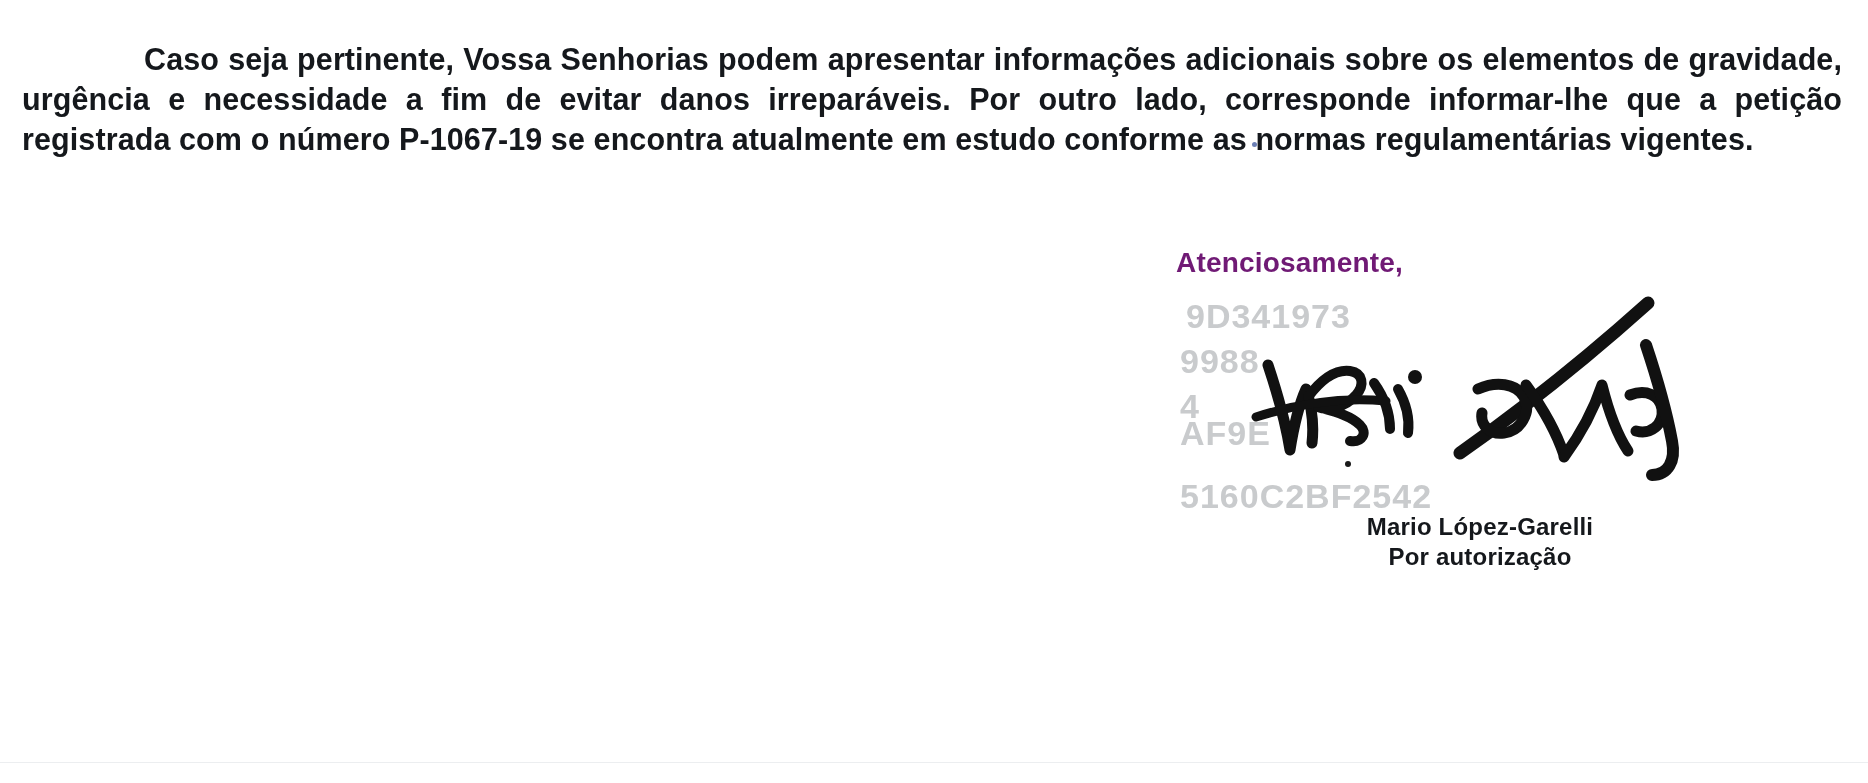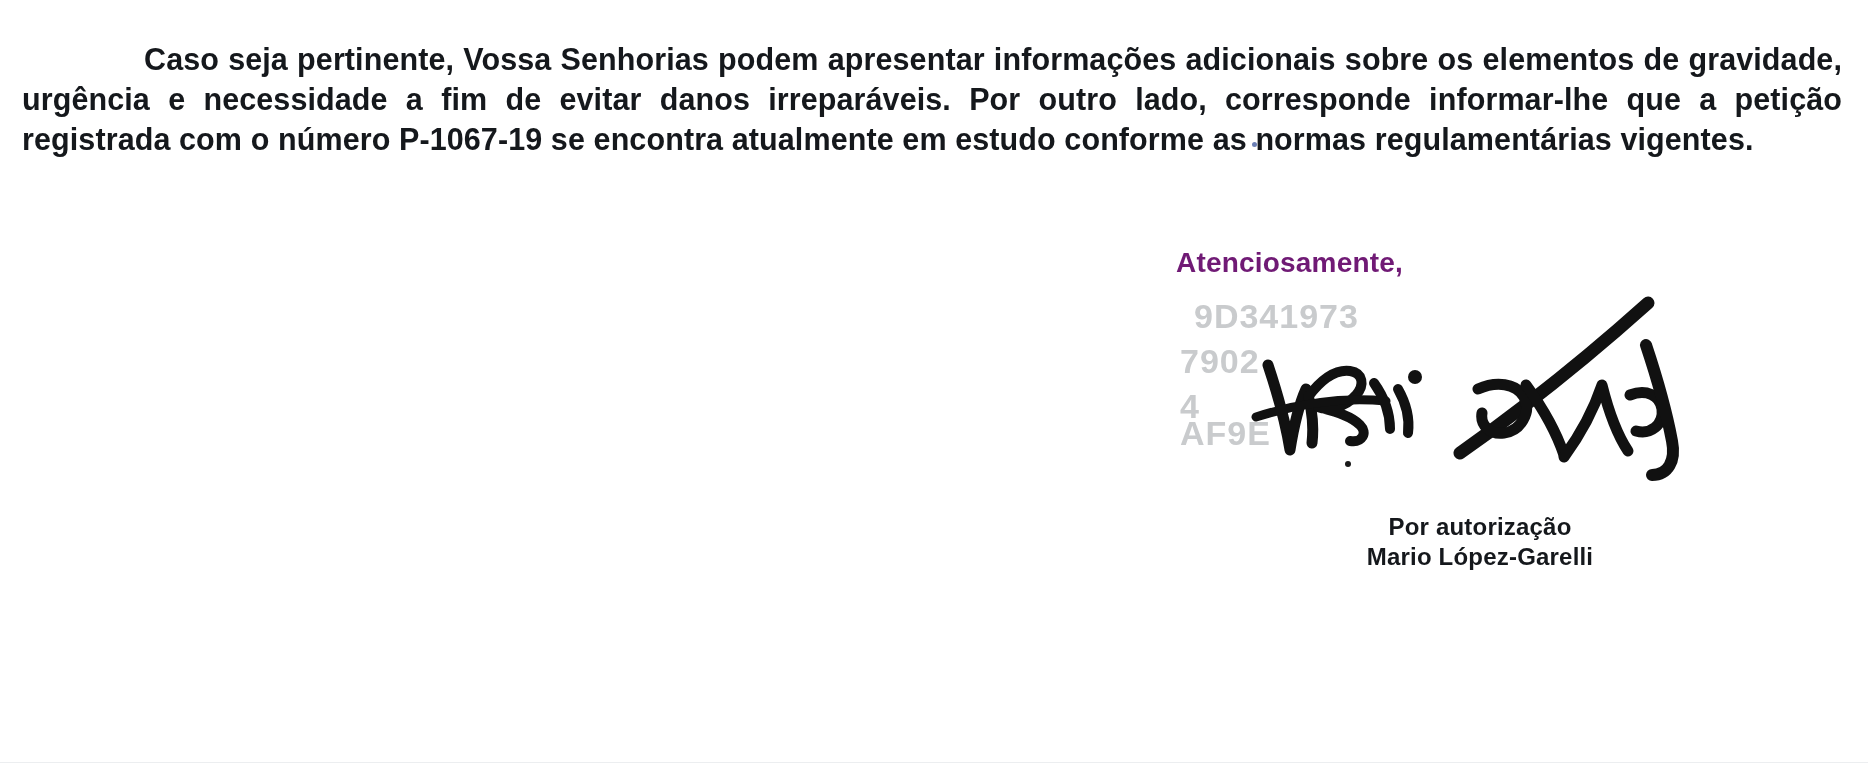--- a/index.html
+++ b/index.html
@@ -79,21 +79,21 @@
   .hash {
     position: absolute;
     color: #c9cbcd;
     font-family: "Liberation Sans", sans-serif;
     font-weight: 700;
     font-size: 34px;
     letter-spacing: 1px;
     white-space: nowrap;
     user-select: none;
   }
-  .hash.l1 { left: 64px;  top: 12px; text-align: center; }
+  .hash.l1 { left: 56px;  top: 12px; text-align: center; }
   .hash.l2 { left: 50px;  top: 57px; }
   .hash.l3 { left: 50px;  top: 102px; }
   .hash.l4 { left: 50px;  top: 129px; }
   .hash.l5 { left: 50px;  top: 192px; }
 
   
   .signature {
     position: absolute;
     left: 30px;
     top: 0px;
@@ -144,23 +144,24 @@
 
   <p class="body-text"><span class="indent"></span><span>Caso seja pertinente, Vossa Senhorias podem apresentar informações adicionais sobre os elementos de gravidade, urgência e necessidade a fim de evitar danos irreparáveis. Por outro lado, corresponde informar-lhe que a petição registrada com o número P-1067-19 se encontra atualmente em estudo conforme as normas regulamentárias vigentes.</span></p>
 
   <div class="stray-dot-1"></div>
 
   <div class="closing">Atenciosamente,</div>
 
   <div class="sigblock">
 
     <div class="hash l1">9D341973</div>
-    <div class="hash l2">7902</div>
+    <div class="hash l2">9988</div>
     <div class="hash l3">4</div>
     <div class="hash l4">AF9E</div>
+    <div class="hash l5">5160C2BF2542</div>
 
     <svg class="signature" viewBox="0 0 650 230">
       <g fill="none" stroke="#111111" stroke-linecap="round" stroke-linejoin="round">
 
         <path d="M108 80 C 118 110, 126 140, 130 165 C 133 146, 137 124, 146 104 C 152 122, 154 140, 152 158" stroke-width="11"></path>
         <path d="M148 112 C 160 96, 175 84, 190 86 C 203 88, 205 100, 196 110 C 186 122, 168 126, 158 122
                  C 172 126, 190 130, 200 140 C 208 148, 202 158, 190 156" stroke-width="10"></path>
         <path d="M96 132 C 140 118, 186 112, 226 116" stroke-width="9"></path>
         <path d="M214 98 C 224 112, 230 128, 230 144" stroke-width="10"></path>
         <path d="M238 104 C 246 118, 250 132, 248 148" stroke-width="10"></path>
@@ -172,18 +173,18 @@
         <path d="M404 172 C 420 150, 434 124, 442 100 C 448 124, 456 148, 468 166" stroke-width="11"></path>
         <path d="M470 110 C 486 104, 500 110, 502 124 C 504 140, 490 150, 476 146" stroke-width="11"></path>
         <path d="M486 60 C 496 90, 506 124, 512 156 C 516 176, 508 190, 492 190" stroke-width="12"></path>
       </g>
     </svg>
 
     <div class="stray-dot-2"></div>
   </div>
 
   <div class="signer">
+    <div>Mario López-Garelli</div>
     <div>Por autorização</div>
-    <div>Mario López-Garelli</div>
   </div>
 
   <div class="scan-edge"></div>
 </div>
 
 </body></html>

